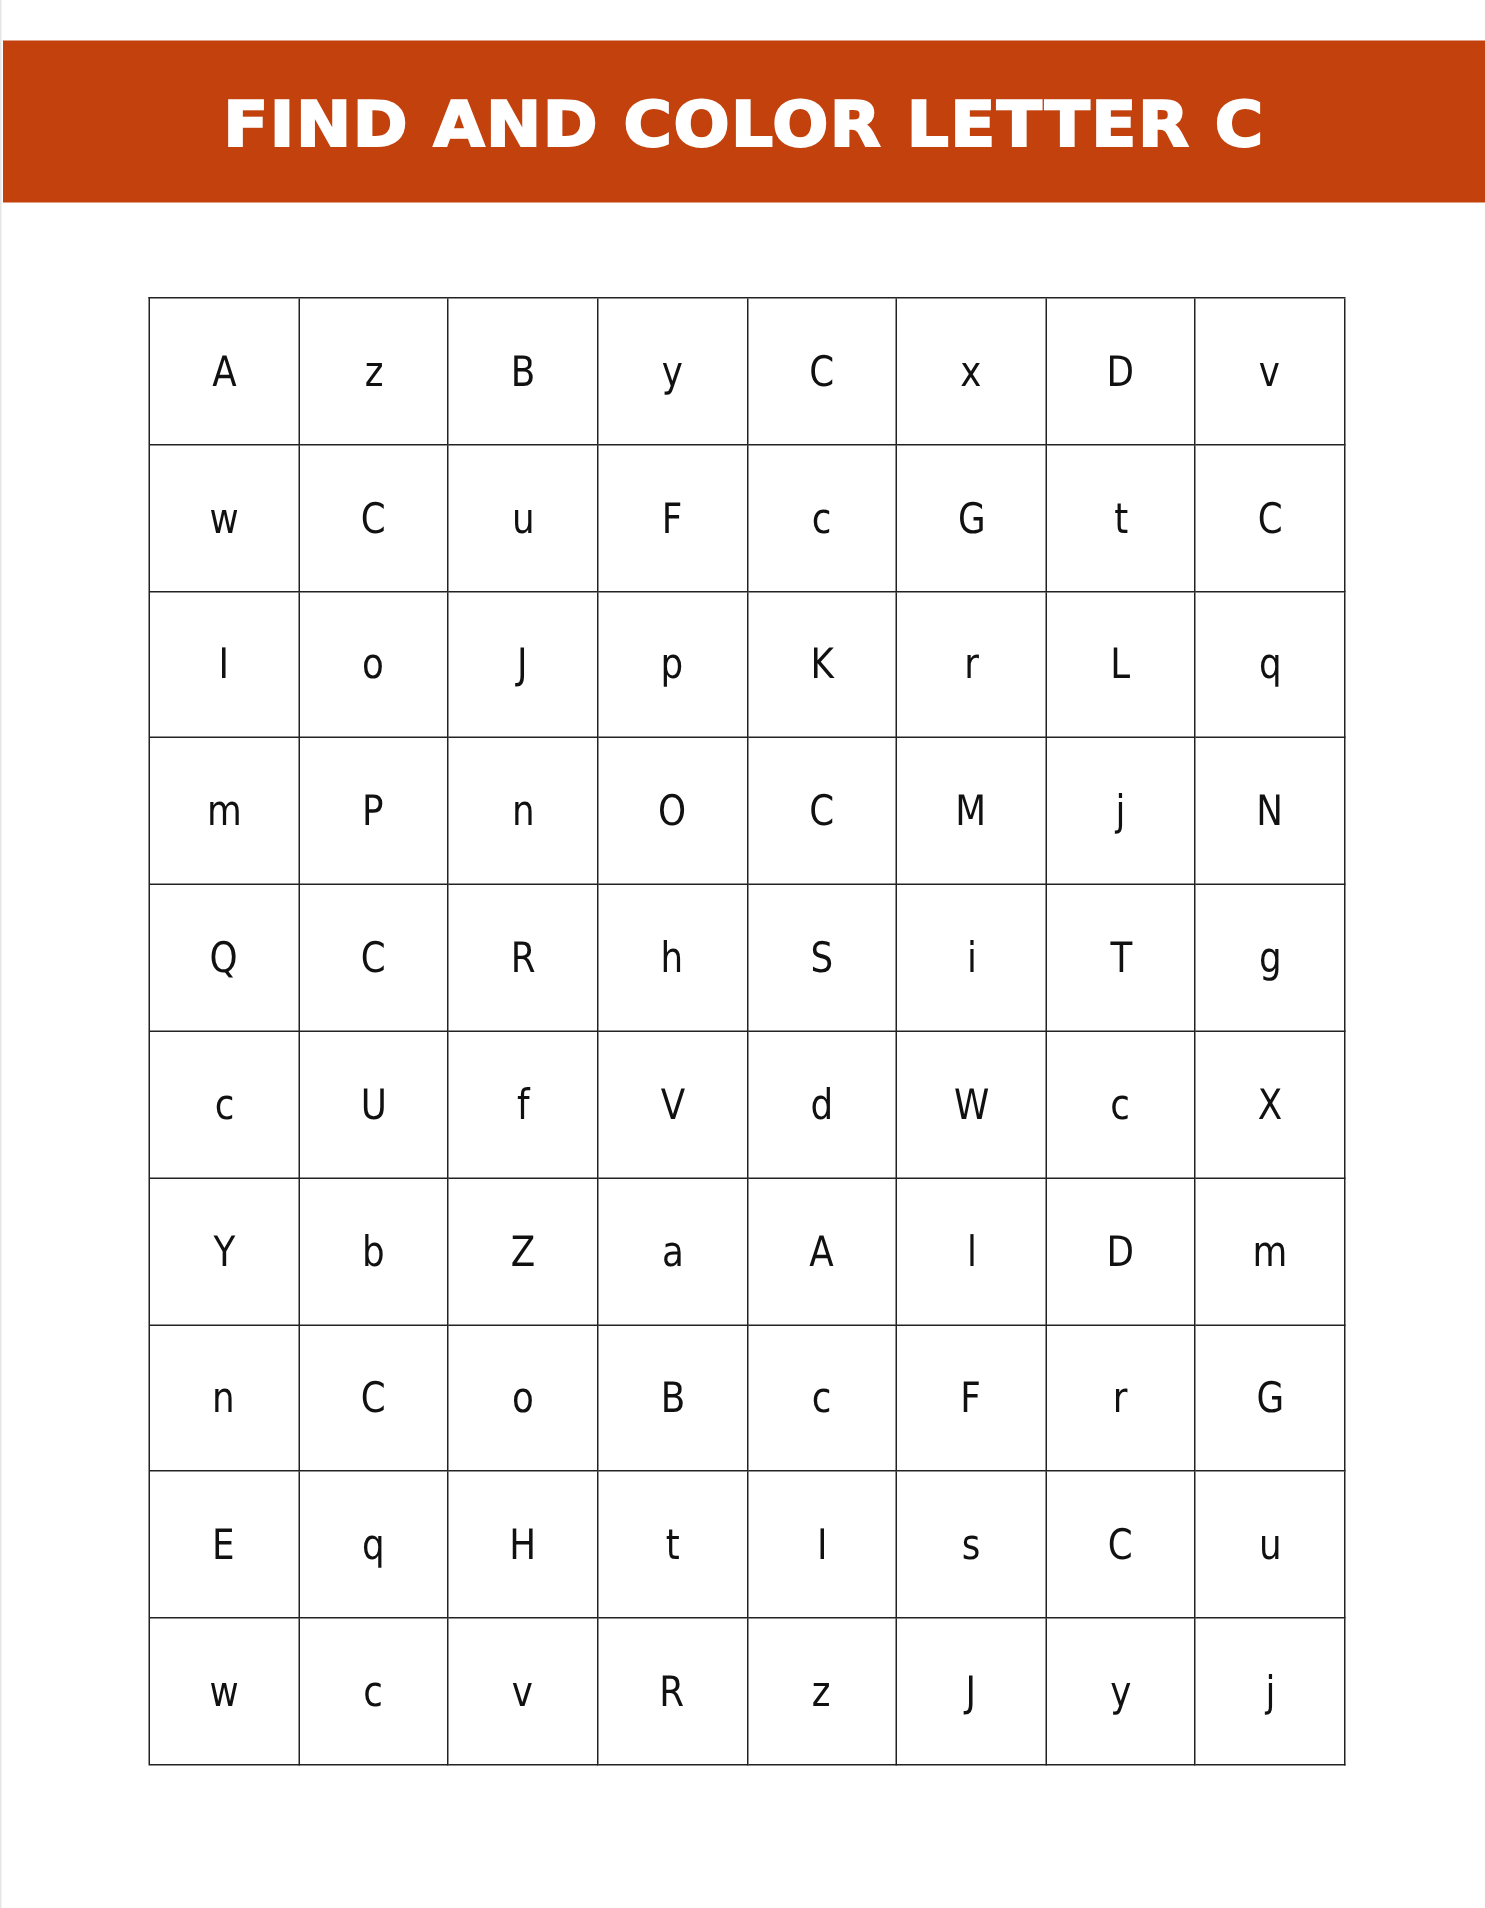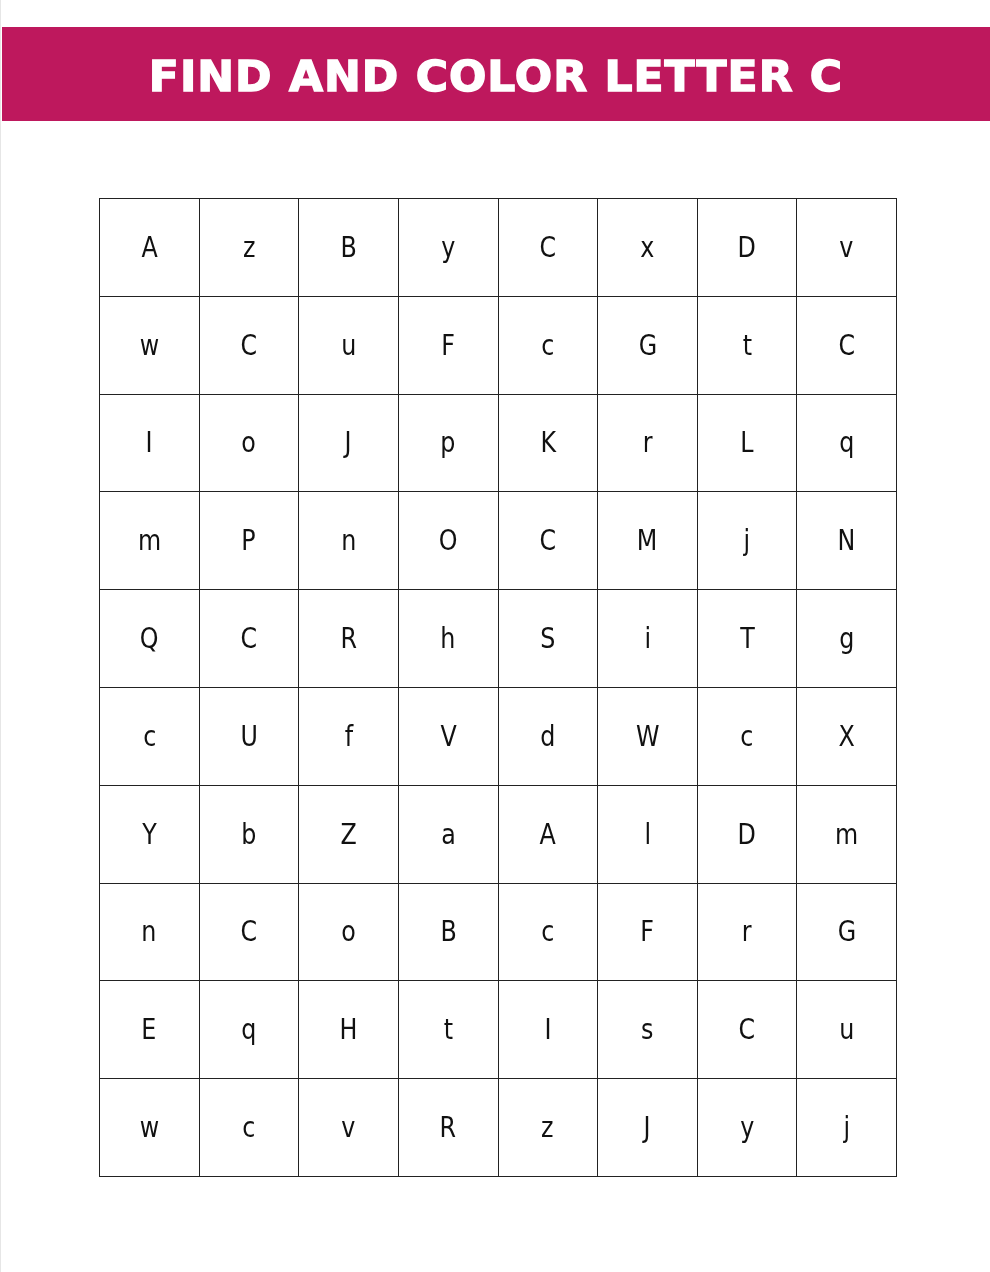--- a/index.html
+++ b/index.html
@@ -18,22 +18,22 @@
       position: absolute;
       left: 0; top: 0;
       width: 1px; height: 1272px;
       background: #e6e6e6;
     }
     .banner {
       position: absolute;
       left: 2px;
       top: 27px;
       width: 988px;
-      height: 94px;
-      background: #be185d;
+      height: 108px;
+      background: #c2410c;
       display: flex;
       align-items: center;
       justify-content: center;
     }
     .banner-title {
       color: #ffffff;
       font-family: "DejaVu Sans", sans-serif;
       font-weight: bold;
       font-size: 44px;
       letter-spacing: 1px;

